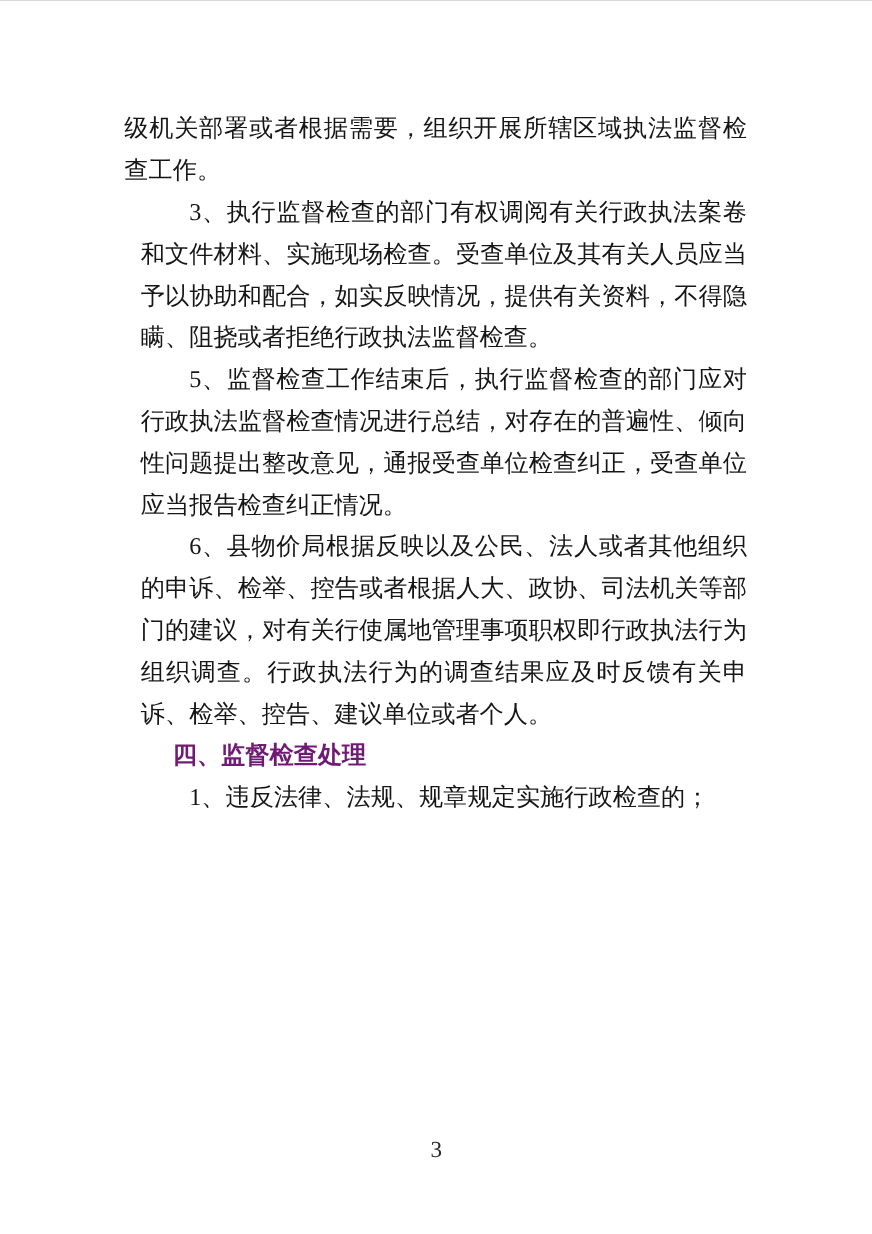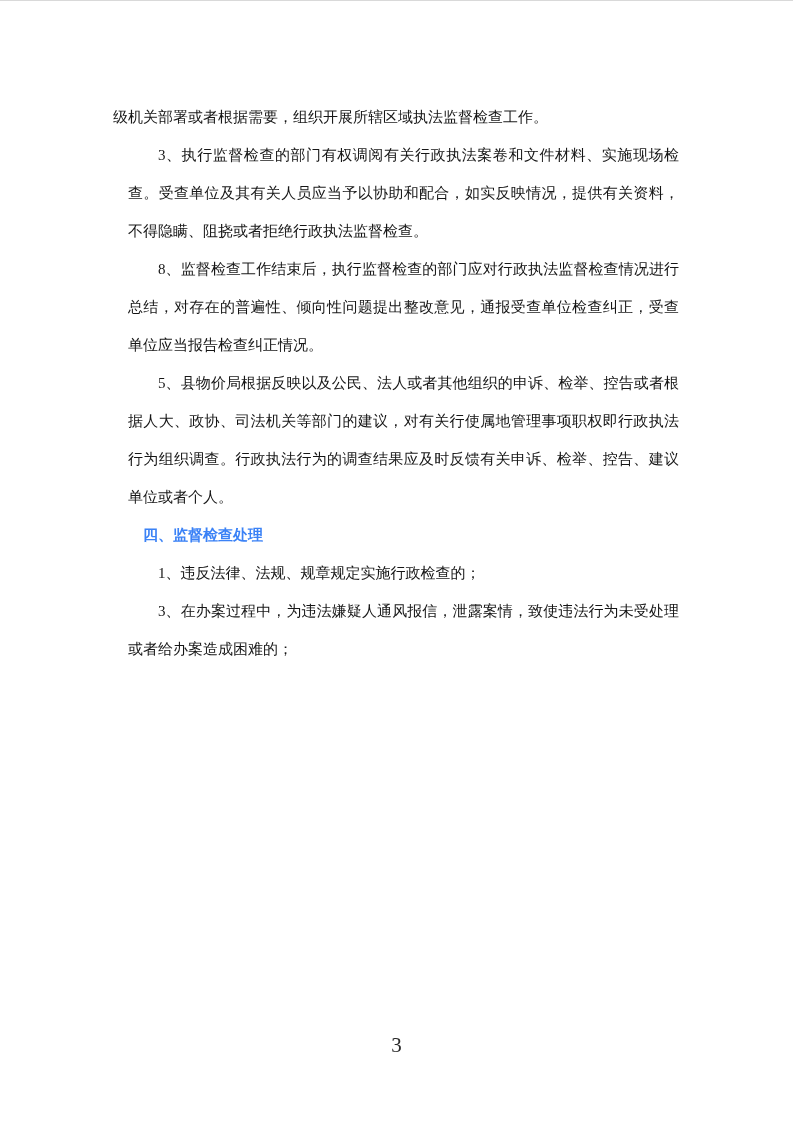--- a/index.html
+++ b/index.html
@@ -25,37 +25,37 @@
     background: #d9d9d9;
   }
   .content {
     position: absolute;
     left: 113px;
     top: 98px;
     width: 566px;
   }
   .para {
     margin: 0;
-    font-size: 15px;
+    font-size: 22px;
     line-height: 38px;
     text-align: justify;
     text-justify: inter-character;
     word-break: break-all;
     color: #161616;
   }
   .para.indent {
     text-indent: 2em;
     margin-left: 15px;
   }
   .para.heading {
     font-family: "Liberation Sans", "DejaVu Sans", sans-serif;
     font-weight: 700;
     text-indent: 2em;
     text-align: left;
-    color: #3b82f6;
+    color: #701a75;
   }
   .page-number {
     position: absolute;
     top: 1033px;
     left: 0;
     width: 100%;
     text-align: center;
     font-size: 21px;
     line-height: 24px;
     color: #2a2a2a;
@@ -66,27 +66,26 @@
 <body>
 
 <div class="page">
   <div class="top-edge"></div>
 
   <div class="content">
     <p class="para">级机关部署或者根据需要，组织开展所辖区域执法监督检查工作。</p>
 
     <p class="para indent">3、执行监督检查的部门有权调阅有关行政执法案卷和文件材料、实施现场检查。受查单位及其有关人员应当予以协助和配合，如实反映情况，提供有关资料，不得隐瞒、阻挠或者拒绝行政执法监督检查。</p>
 
-    <p class="para indent">8、监督检查工作结束后，执行监督检查的部门应对行政执法监督检查情况进行总结，对存在的普遍性、倾向性问题提出整改意见，通报受查单位检查纠正，受查单位应当报告检查纠正情况。</p>
+    <p class="para indent">5、监督检查工作结束后，执行监督检查的部门应对行政执法监督检查情况进行总结，对存在的普遍性、倾向性问题提出整改意见，通报受查单位检查纠正，受查单位应当报告检查纠正情况。</p>
 
-    <p class="para indent">5、县物价局根据反映以及公民、法人或者其他组织的申诉、检举、控告或者根据人大、政协、司法机关等部门的建议，对有关行使属地管理事项职权即行政执法行为组织调查。行政执法行为的调查结果应及时反馈有关申诉、检举、控告、建议单位或者个人。</p>
+    <p class="para indent">6、县物价局根据反映以及公民、法人或者其他组织的申诉、检举、控告或者根据人大、政协、司法机关等部门的建议，对有关行使属地管理事项职权即行政执法行为组织调查。行政执法行为的调查结果应及时反馈有关申诉、检举、控告、建议单位或者个人。</p>
 
     <p class="para heading">四、监督检查处理</p>
 
 
     <p class="para indent">1、违反法律、法规、规章规定实施行政检查的；</p>
 
 
-    <p class="para indent">3、在办案过程中，为违法嫌疑人通风报信，泄露案情，致使违法行为未受处理或者给办案造成困难的；</p>
   </div>
 
   <div class="page-number">3</div>
 </div>
 
 </body></html>

